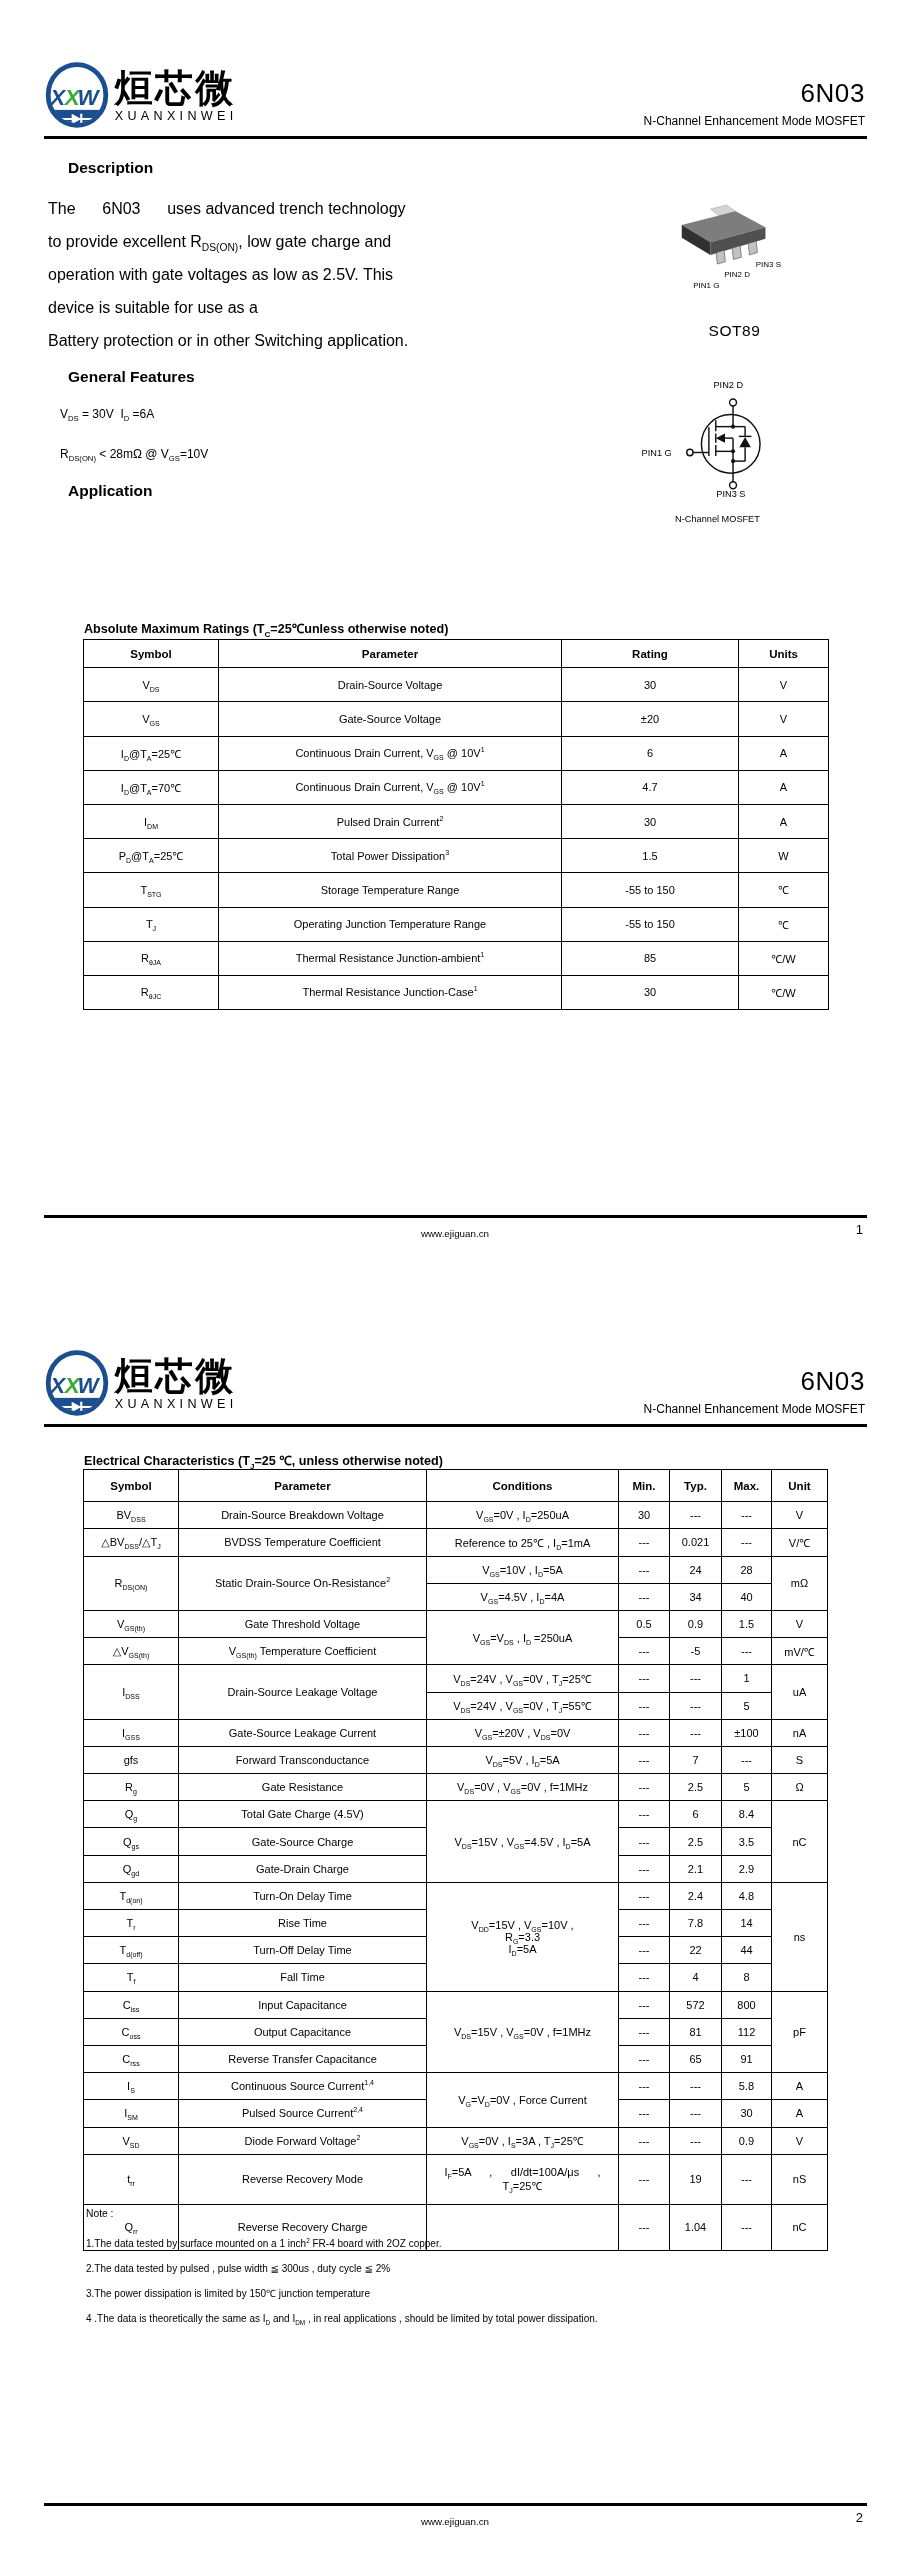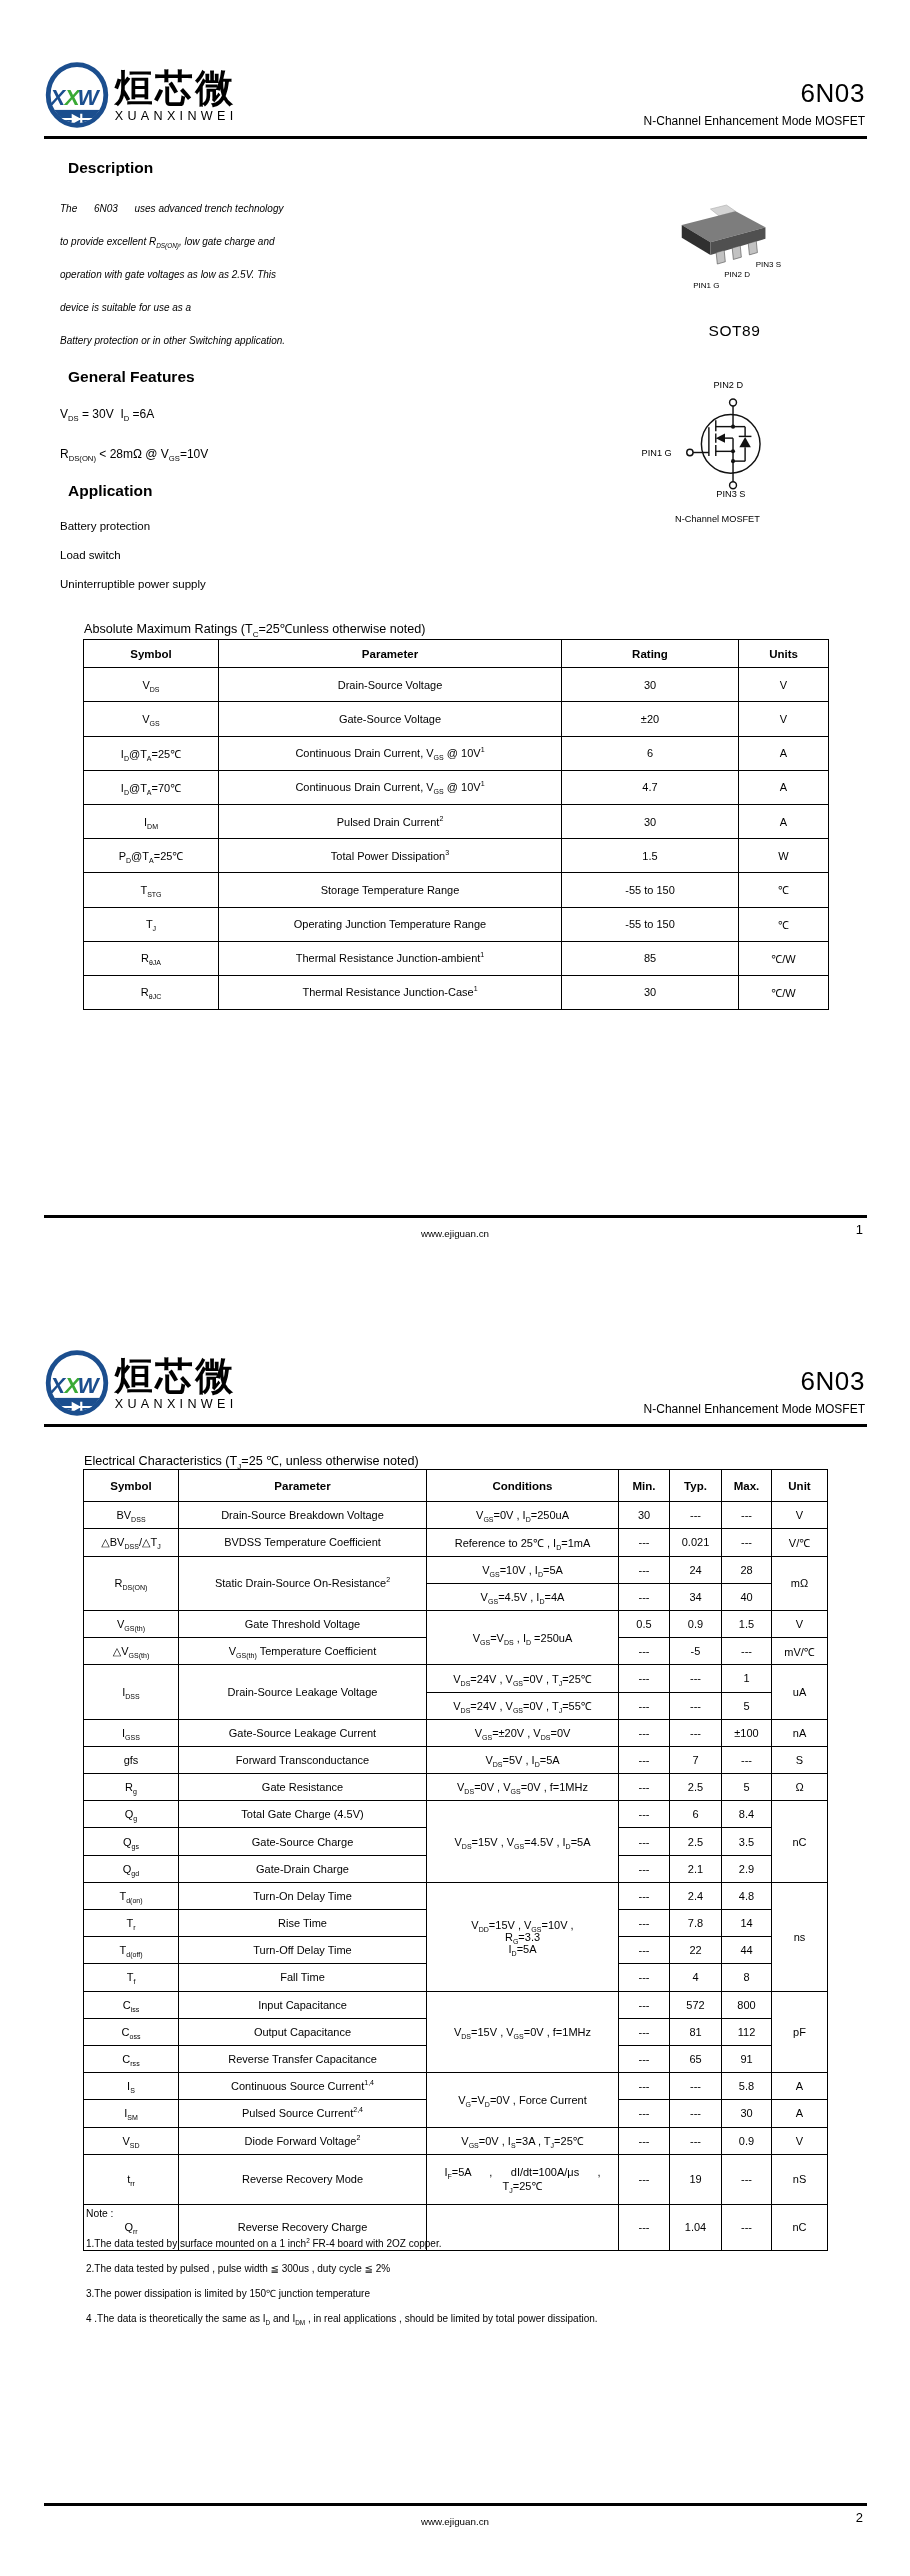--- a/index.html
+++ b/index.html
@@ -11,34 +11,34 @@
   .logo svg{width:64px;height:71px;display:block;}
   .logo-text{margin-left:5.7px;padding-top:8px;}
   .logo-cn{font-size:38px;font-weight:700;line-height:40px;letter-spacing:2.3px;font-family:Liberation Serif, serif;}
   .logo-en{font-size:12.6px;letter-spacing:4.3px;margin-top:1.1px;}
   .pn{position:absolute;right:45px;top:78px;font-size:26px;letter-spacing:0.6px;}
   .subtitle{position:absolute;right:45px;top:114px;font-size:12px;text-align:right;}
   .hdr-rule{position:absolute;left:44px;width:823px;top:136px;height:3.4px;background:#000;}
 
   
   .sec-h{position:absolute;left:60px;font-size:15.5px;font-weight:700;margin-left:8px;}
-  .desc-lines{position:absolute;left:60px;top:192px;font-size:10px;line-height:33px;white-space:pre-wrap;font-style:italic;}
+  .desc-lines{position:absolute;left:48px;top:192px;font-size:16px;line-height:33px;white-space:pre-wrap;}
   .gf-lines{position:absolute;left:60px;top:394px;font-size:12px;line-height:40px;white-space:pre-wrap;}
   .app-lines{position:absolute;left:60px;top:512px;font-size:11.5px;line-height:29px;}
 
   
   .pkg-svg{position:absolute;left:660px;top:202px;width:149px;height:92px;}
   .pin-label{font-size:14px;fill:#000;font-family:"Liberation Sans",sans-serif;}
   .pkg-name{position:absolute;left:660px;top:322px;width:149px;text-align:center;font-size:15.5px;letter-spacing:0.6px;}
   .sym-svg{position:absolute;left:637px;top:372px;width:161px;height:138px;}
   .sym-label{font-size:16px;fill:#000;font-family:"Liberation Sans",sans-serif;}
   .sym-caption{position:absolute;left:637px;top:514px;width:161px;text-align:center;font-size:9.2px;}
 
   
-  .tbl-title{position:absolute;left:84px;font-size:12.6px;font-weight:400;}
+  .tbl-title{position:absolute;left:84px;font-size:12.6px;font-weight:700;}
   table.sheet{position:absolute;left:83px;width:745px;border-collapse:collapse;table-layout:fixed;font-size:11px;}
   .sheet td,.sheet th{border:1.1px solid #000;text-align:center;vertical-align:middle;padding:1.1px 3.4px;white-space:pre-wrap;overflow:hidden;}
   .sheet th{font-size:11.5px;font-weight:700;}
   .abs{top:639px;}
   .abs td,.abs th{border-width:1.7px 1.1px;}
   .abs th{height:25px;}
   .abs td{height:31px;}
   .elec{top:181px;}
   .elec th{height:29px;}
   .elec td{height:24px;}
@@ -87,25 +87,20 @@
   <div class="subtitle">N-Channel Enhancement Mode MOSFET</div>
   <div class="hdr-rule"></div>
 
   <div class="sec-h" style="top:159px">Description</div>
   <div class="desc-lines"><div class="desc-line">The      6N03      uses advanced trench technology</div><div class="desc-line">to provide excellent R<sub>DS(ON)</sub>, low gate charge and</div><div class="desc-line">operation with gate voltages as low as 2.5V. This</div><div class="desc-line">device is suitable for use as a</div><div class="desc-line">Battery protection or in other Switching application.</div></div>
 
   <div class="sec-h" style="top:368px">General Features</div>
   <div class="gf-lines"><div class="gf-line">V<sub>DS</sub> = 30V  I<sub>D</sub> =6A</div><div class="gf-line">R<sub>DS(ON)</sub> &lt; 28mΩ @ V<sub>GS</sub>=10V</div></div>
 
   <div class="sec-h" style="top:482px">Application</div>
-  <div class="app-lines">
-      <div class="app-line">Battery protection</div>
-      <div class="app-line">Load switch</div>
-      <div class="app-line">Uninterruptible power supply</div>
-    </div>
 
   <svg class="pkg-svg" viewBox="0 0 260 160">
     <g>
       <polygon points="88,12 116,5 132,16 103,24" fill="#d4d4d4" stroke="#aaa" stroke-width="1"></polygon>
       <polygon points="38,40 132,16 184,44 88,70" fill="#7d7d7d"></polygon>
       <polygon points="38,40 88,70 88,92 38,62" fill="#303030"></polygon>
       <polygon points="88,70 184,44 184,64 88,92" fill="#505050"></polygon>
       <polygon points="98,88 112,84 114,104 100,108" fill="#c2c2c2" stroke="#444" stroke-width="1"></polygon>
       <polygon points="126,80 140,76 142,96 128,100" fill="#c2c2c2" stroke="#444" stroke-width="1"></polygon>
       <polygon points="154,72 168,68 170,88 156,92" fill="#c2c2c2" stroke="#444" stroke-width="1"></polygon>

